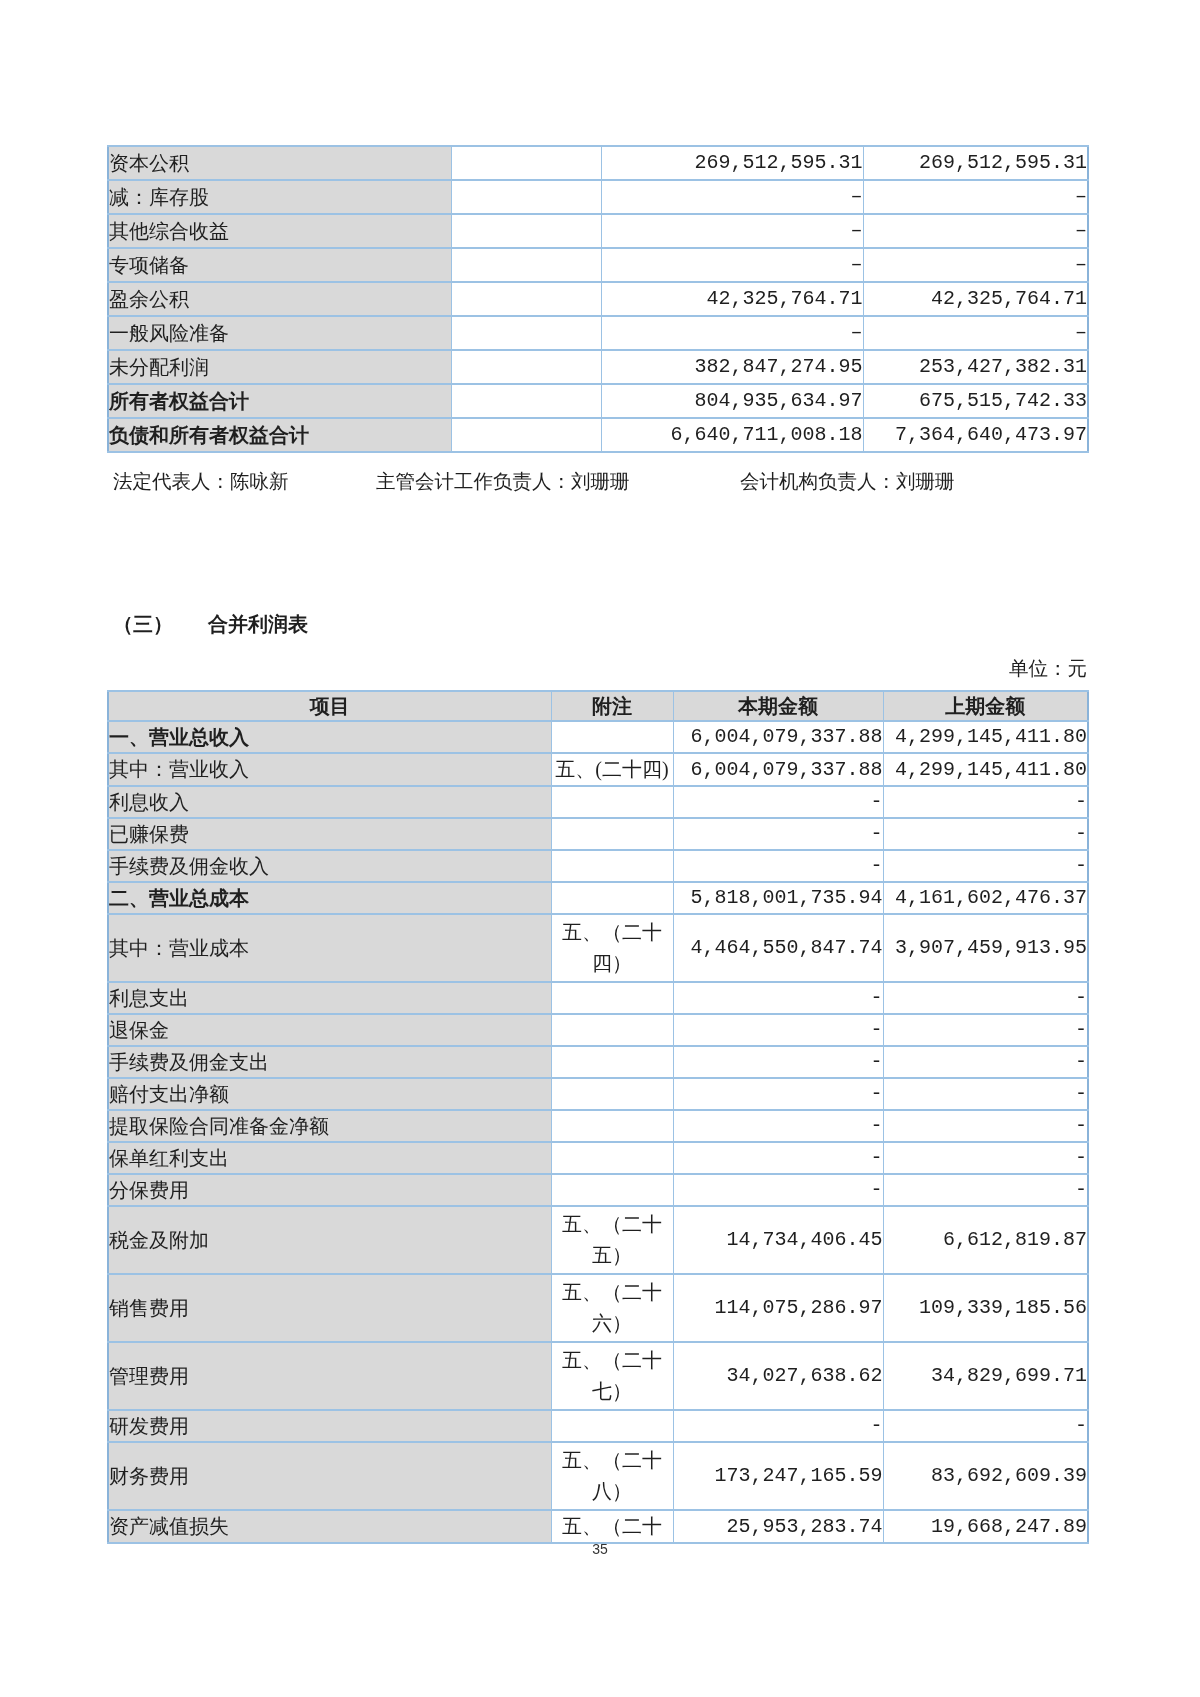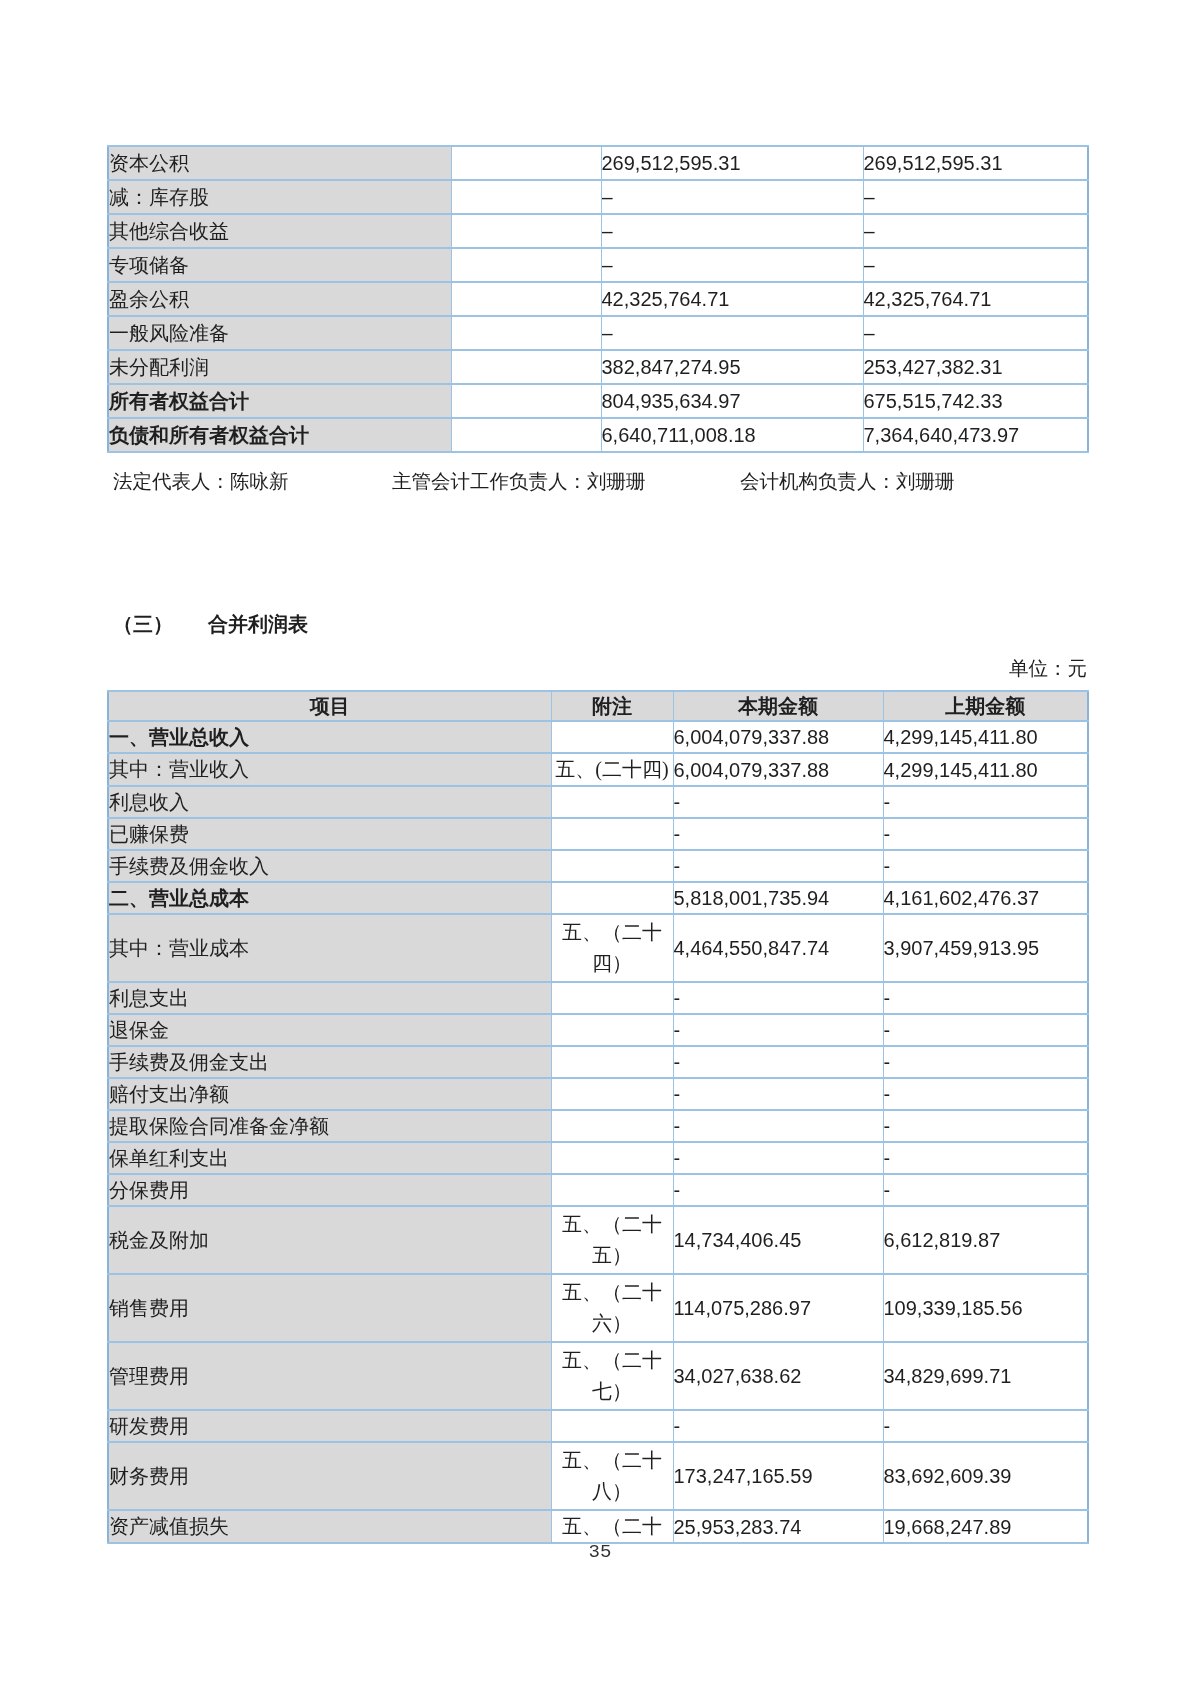--- a/index.html
+++ b/index.html
@@ -34,23 +34,23 @@
     padding-right:4px;
   }
   td.note{
     text-align:center;
     font-size:19px;
     vertical-align:top;
     line-height:31px;
     padding-top:1px;
   }
   td.num{
-    text-align:left;
+    text-align:right;
     padding-right:14px;
-    font-family:Liberation Sans, sans-serif;
+    font-family:Liberation Mono, monospace;
     font-size:19.5px;
     vertical-align:top;
     line-height:30px;
     padding-top:1px;
   }
   #t1 td.num{vertical-align:middle;line-height:32px;}
   .b{font-weight:bold;}
   
   tr.hdr td{
     background:#d9d9d9;
@@ -64,28 +64,28 @@
   .ind-t1-1{padding-left:56px;}
   .ind-t1-2{padding-left:38px;}
   .ind-t2-0{padding-left:9px;}
   .ind-t2-1{padding-left:42px;}
   
   .abs{position:absolute;}
   #t1wrap{left:107px;top:145px;}
   #sigline{left:0;top:468px;width:1200px;height:26px;font-size:19.5px;}
   #sigline span{position:absolute;white-space:nowrap;}
   #sig1{left:113px;}
-  #sig2{left:392px;}
+  #sig2{left:376px;}
   #sig3{left:740px;}
   #heading{left:113px;top:611px;font-size:20px;font-weight:bold;white-space:nowrap;}
   #heading .sec-no{display:inline-block;}
   #heading .sec-title{display:inline-block;margin-left:30px;}
   #unit{top:655px;right:113px;font-size:19.5px;white-space:nowrap;}
   #t2wrap{left:107px;top:690px;}
-  #pageno{left:0;top:1541px;width:1200px;text-align:center;font-size:19px;font-family:Liberation Mono, monospace;color:#333;}
+  #pageno{left:0;top:1541px;width:1200px;text-align:center;font-size:14px;font-family:Liberation Sans, sans-serif;color:#333;}
 </style>
 </head>
 <body>
 
 <div class="page">
 
   <div id="t1wrap" class="abs">
     <table id="t1" class="fintable">
       <colgroup>
         <col style="width:343px">

